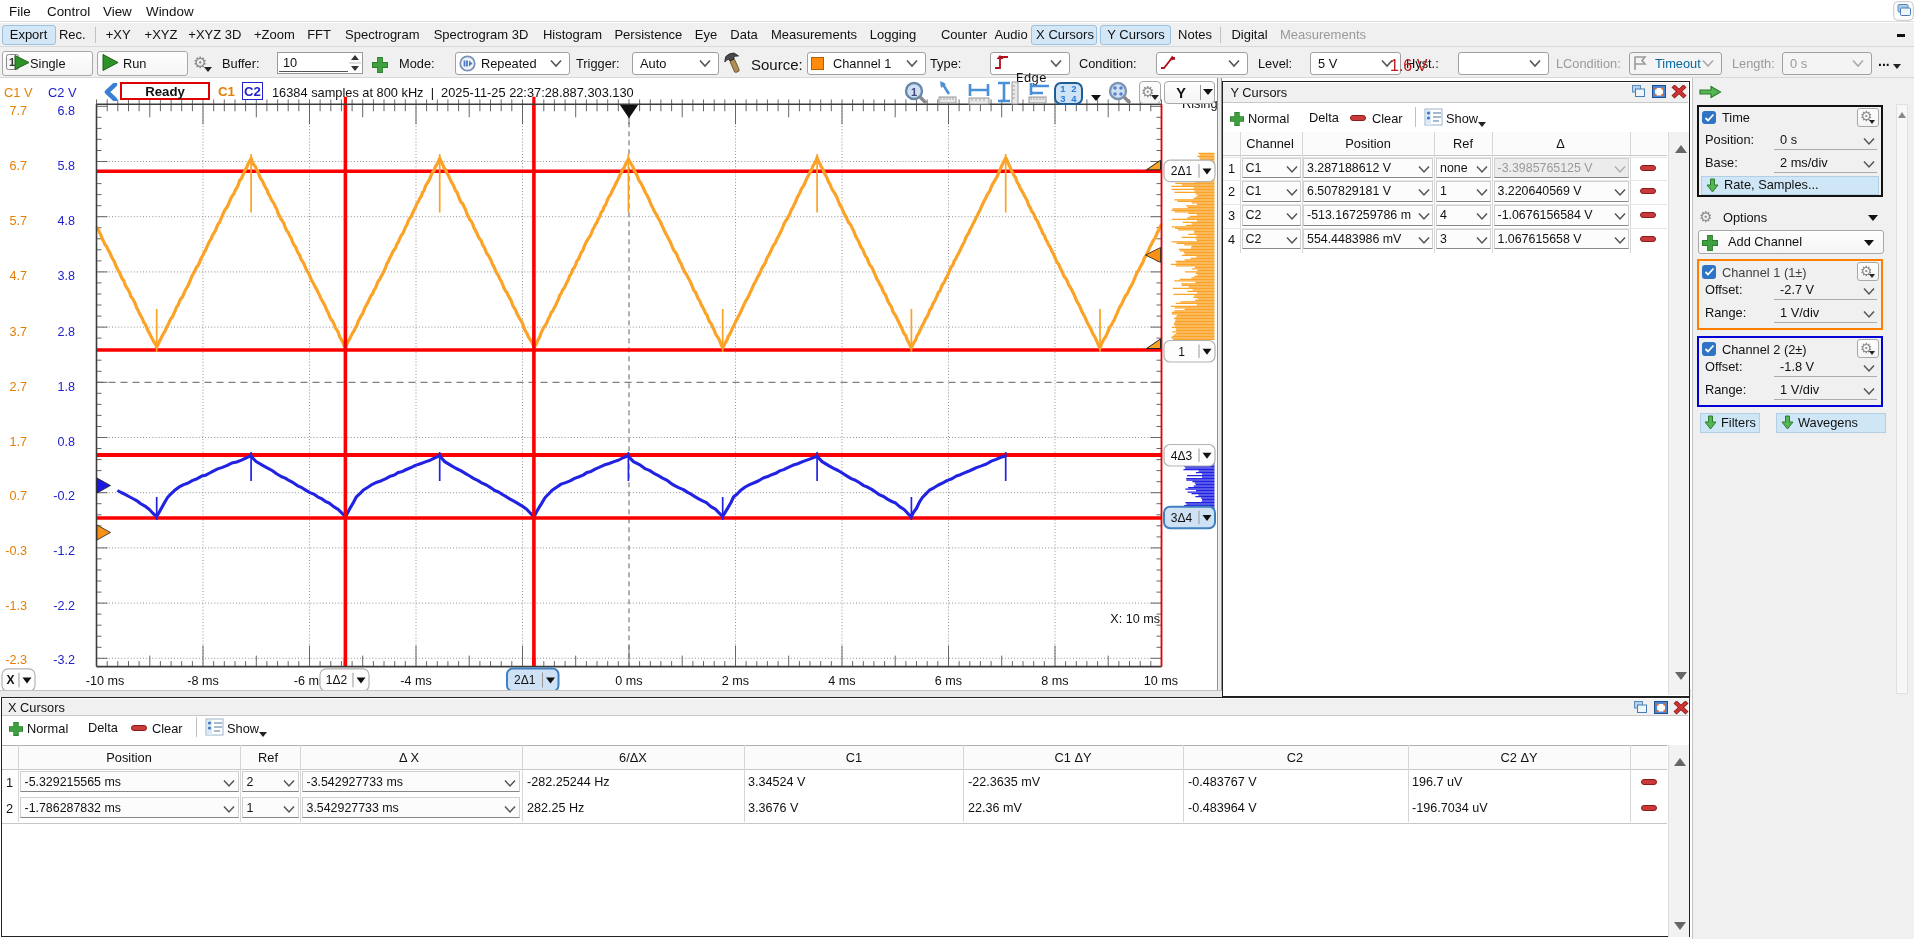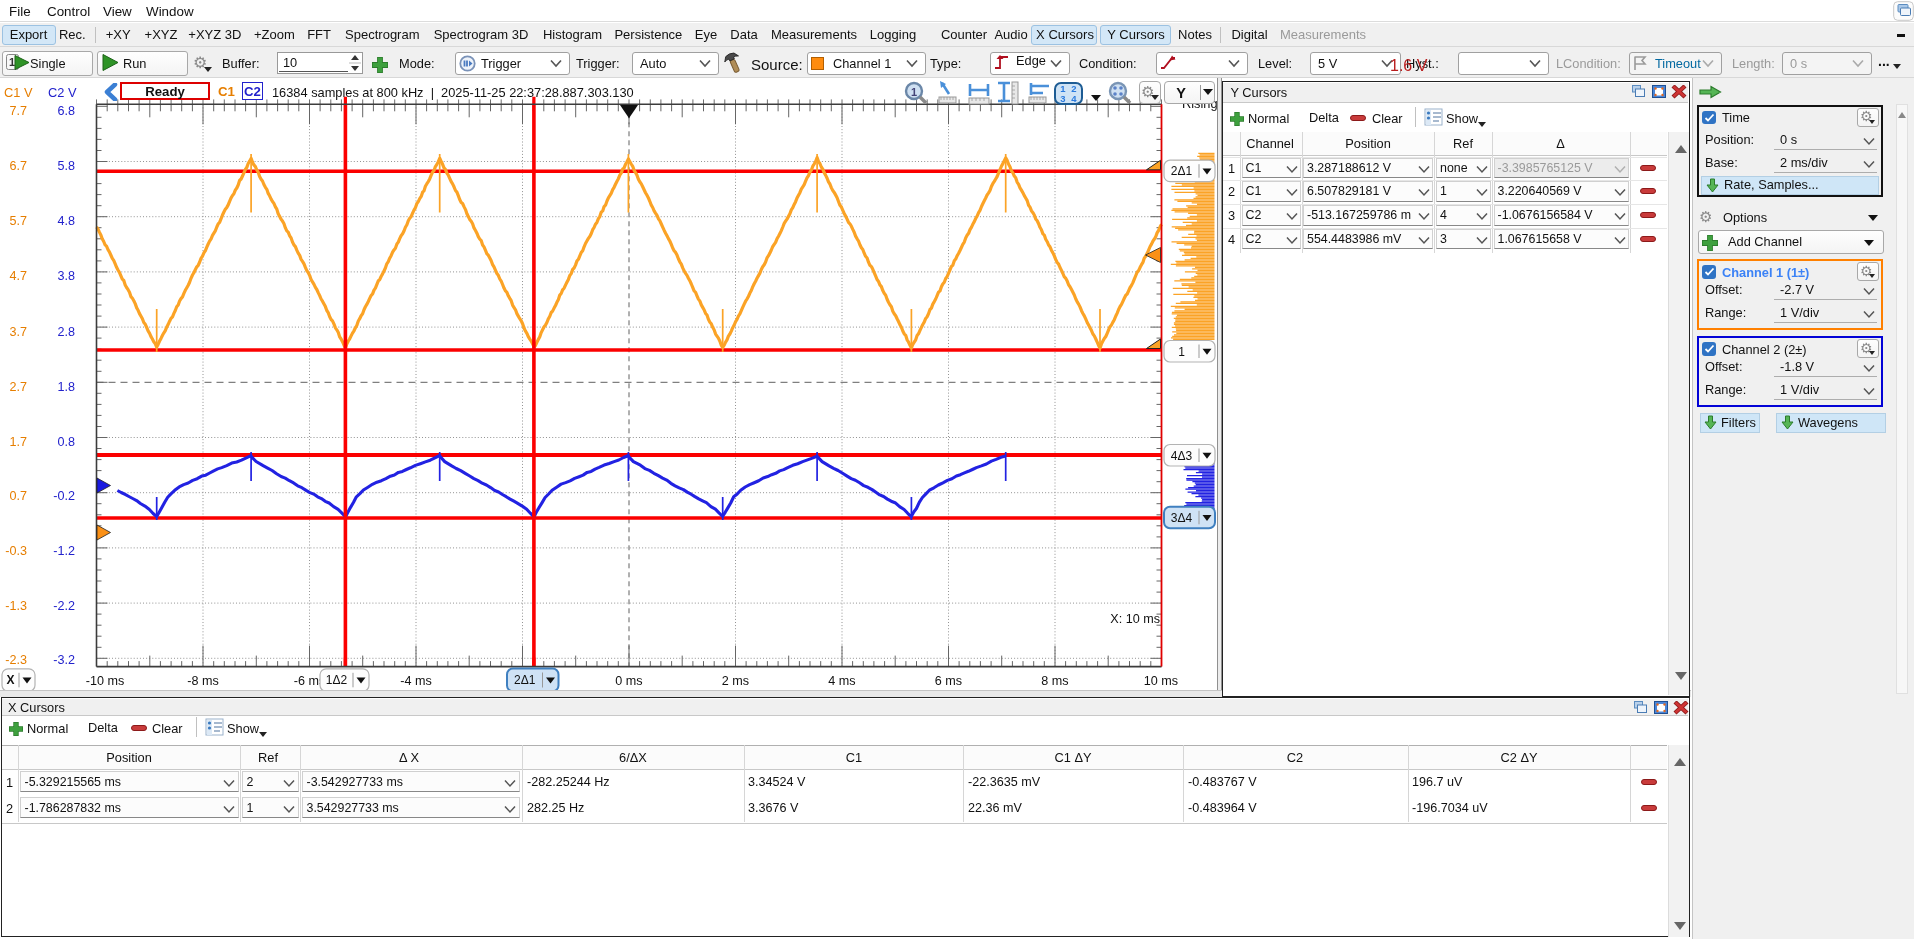--- a/index.html
+++ b/index.html
@@ -160,21 +160,21 @@
 <polygon points="7,2 11,7 3,7" fill="#333"></polygon>
     <polygon points="7,18 11,13 3,13" fill="#333"></polygon>
 <line x1="1" y1="10" x2="13" y2="10" stroke="#bbb"></line>
   </svg>
 <svg class="abs" style="left:371px;top:55.5px" width="18" height="18" viewBox="0 0 18 18">
 <path d="M9.0,1V17 M1,9.0H17" stroke="#2c7c2c" stroke-width="5.800000000000001"></path>
 <path d="M9.0,1.8V16.2 M1.8,9.0H16.2" stroke="#3ea03e" stroke-width="4.2"></path>
   </svg>
 <div class="t" style="left:399px;top:56px;font-size:12.8px;color:#111;">Mode:</div>
 <div style="position:absolute;left:455px;top:51.5px;width:115px;height:23px;background:#fff;border:1px solid #a0a0a0;border-radius:3px"></div>
-<div class="t" style="left:481px;top:55.5px;font-size:12.8px;color:#111;">Trigger</div>
+<div class="t" style="left:481px;top:55.5px;font-size:12.8px;color:#111;">Repeated</div>
 <svg class="abs" style="left:550px;top:59.0px" width="12" height="9" viewBox="0 0 12 9">
     <path d="M1,1.5 L6,7 L11,1.5" stroke="#555" stroke-width="1.6" fill="none"></path>
   </svg>
 <svg class="abs" style="left:459px;top:54.5px" width="17" height="17" viewBox="0 0 17 17">
 <circle cx="8.5" cy="8.5" r="7.2" fill="#eef3fa" stroke="#7a92b8" stroke-width="1.8"></circle>
 <path d="M5.5,5.5v6 M8,5.5v6" stroke="#4a7ac0" stroke-width="1.8"></path>
 <polygon points="10,5.5 13.5,8.5 10,11.5" fill="#4a7ac0"></polygon>
   </svg>
 <div class="t" style="left:576px;top:56px;font-size:12.8px;color:#111;">Trigger:</div>
 <div style="position:absolute;left:632px;top:51.5px;width:87px;height:23px;background:#fff;border:1px solid #a0a0a0;border-radius:3px"></div>
@@ -190,21 +190,21 @@
   </svg>
 <div class="t" style="left:751px;top:56px;font-size:15px;color:#111;">Source:</div>
 <div style="position:absolute;left:807px;top:51.5px;width:119px;height:23px;background:#fff;border:1px solid #a0a0a0;border-radius:3px"></div>
 <div class="t" style="left:833px;top:55.5px;font-size:12.8px;color:#111;">Channel 1</div>
 <svg class="abs" style="left:906px;top:59.0px" width="12" height="9" viewBox="0 0 12 9">
     <path d="M1,1.5 L6,7 L11,1.5" stroke="#555" stroke-width="1.6" fill="none"></path>
   </svg>
 <div style="position:absolute;left:811px;top:56.5px;width:13px;height:13px;background:#ff8c0e;border:1px solid #b35f00"></div>
 <div class="t" style="left:930px;top:56px;font-size:12.8px;color:#111;">Type:</div>
 <div style="position:absolute;left:990px;top:51.5px;width:80px;height:23px;background:#fff;border:1px solid #a0a0a0;border-radius:3px"></div>
-<div class="t" style="left:1016px;top:53px;font-size:12.8px;color:#111;">Edge</div>
+<div class="t" style="left:1016px;top:71px;font-size:12.8px;color:#111;font-family:Liberation Mono, monospace;">Edge</div>
 <svg class="abs" style="left:1050px;top:59.0px" width="12" height="9" viewBox="0 0 12 9">
     <path d="M1,1.5 L6,7 L11,1.5" stroke="#555" stroke-width="1.6" fill="none"></path>
   </svg>
 <svg class="abs" style="left:994px;top:54px" width="16" height="17" viewBox="0 0 16 17">
 <path d="M1,14 H6 V3 H14" stroke="#b01020" stroke-width="1.8" fill="none"></path>
 <polygon points="6,1 9.5,5 2.5,5" fill="#b01020"></polygon>
   </svg>
 <div class="t" style="left:1079px;top:56px;font-size:12.8px;color:#111;">Condition:</div>
 <div style="position:absolute;left:1156px;top:51.5px;width:92px;height:23px;background:#fff;border:1px solid #a0a0a0;border-radius:3px"></div>
 <div class="t" style="left:1182px;top:55.5px;font-size:12.8px;color:#111;margin-top:40px;">Rising</div>
@@ -585,21 +585,21 @@
 <path d="M9.0,1V17 M1,9.0H17" stroke="#2c7c2c" stroke-width="5.800000000000001"></path>
 <path d="M9.0,1.8V16.2 M1.8,9.0H16.2" stroke="#3ea03e" stroke-width="4.2"></path>
   </svg>
 <div class="t" style="left:1728px;top:234px;font-size:12.8px;color:#111;">Add Channel</div>
 <div style="position:absolute;left:1864px;top:239.5px;width:0;height:0;border:5.5px solid transparent;border-top:6.5px solid #111"></div>
 <div style="position:absolute;left:1696.7px;top:259.4px;width:186.5px;height:71px;background:#f0f0f0;border:2.8px solid #ff8000"></div>
 <div style="position:absolute;left:1702px;top:265px;width:13.5px;height:13.5px;background:#2f73c4;border-radius:3px"></div>
 <svg class="abs" style="left:1703.5px;top:267px" width="11" height="10" viewBox="0 0 11 10">
     <path d="M1.5,5 L4,7.5 L9.5,1.5" stroke="#fff" stroke-width="1.8" fill="none"></path>
   </svg>
-<div class="t" style="left:1722px;top:264.5px;font-size:12.8px;color:#3b82f6;font-weight:bold;">Channel 1 (1±)</div>
+<div class="t" style="left:1722px;top:264.5px;font-size:12.8px;color:#404040;">Channel 1 (1±)</div>
 <div style="position:absolute;left:1857px;top:262px;width:22px;height:19px;background:linear-gradient(#fefefe,#f4f4f4);border:1px solid #a8a8a8;border-radius:3px"></div>
 <div class="t" style="left:1860px;top:262.5px;font-size:14px;color:#8a8a8a">⚙</div>
 <div style="position:absolute;left:1869px;top:274px;width:0;height:0;border:3.5px solid transparent;border-top:4.5px solid #222"></div>
 <div class="t" style="left:1705px;top:281.5px;font-size:12.8px;color:#111;">Offset:</div>
 <div class="t" style="left:1780px;top:281.5px;font-size:12.8px;color:#111;">-2.7 V</div>
 <div style="position:absolute;left:1774px;top:299.0px;width:103px;height:1px;background:#adadad"></div>
 <svg class="abs" style="left:1863px;top:286.5px" width="12" height="9" viewBox="0 0 12 9">
     <path d="M1,1.5 L6,7 L11,1.5" stroke="#555" stroke-width="1.5" fill="none"></path>
   </svg>
 <div class="t" style="left:1705px;top:304.5px;font-size:12.8px;color:#111;">Range:</div>

